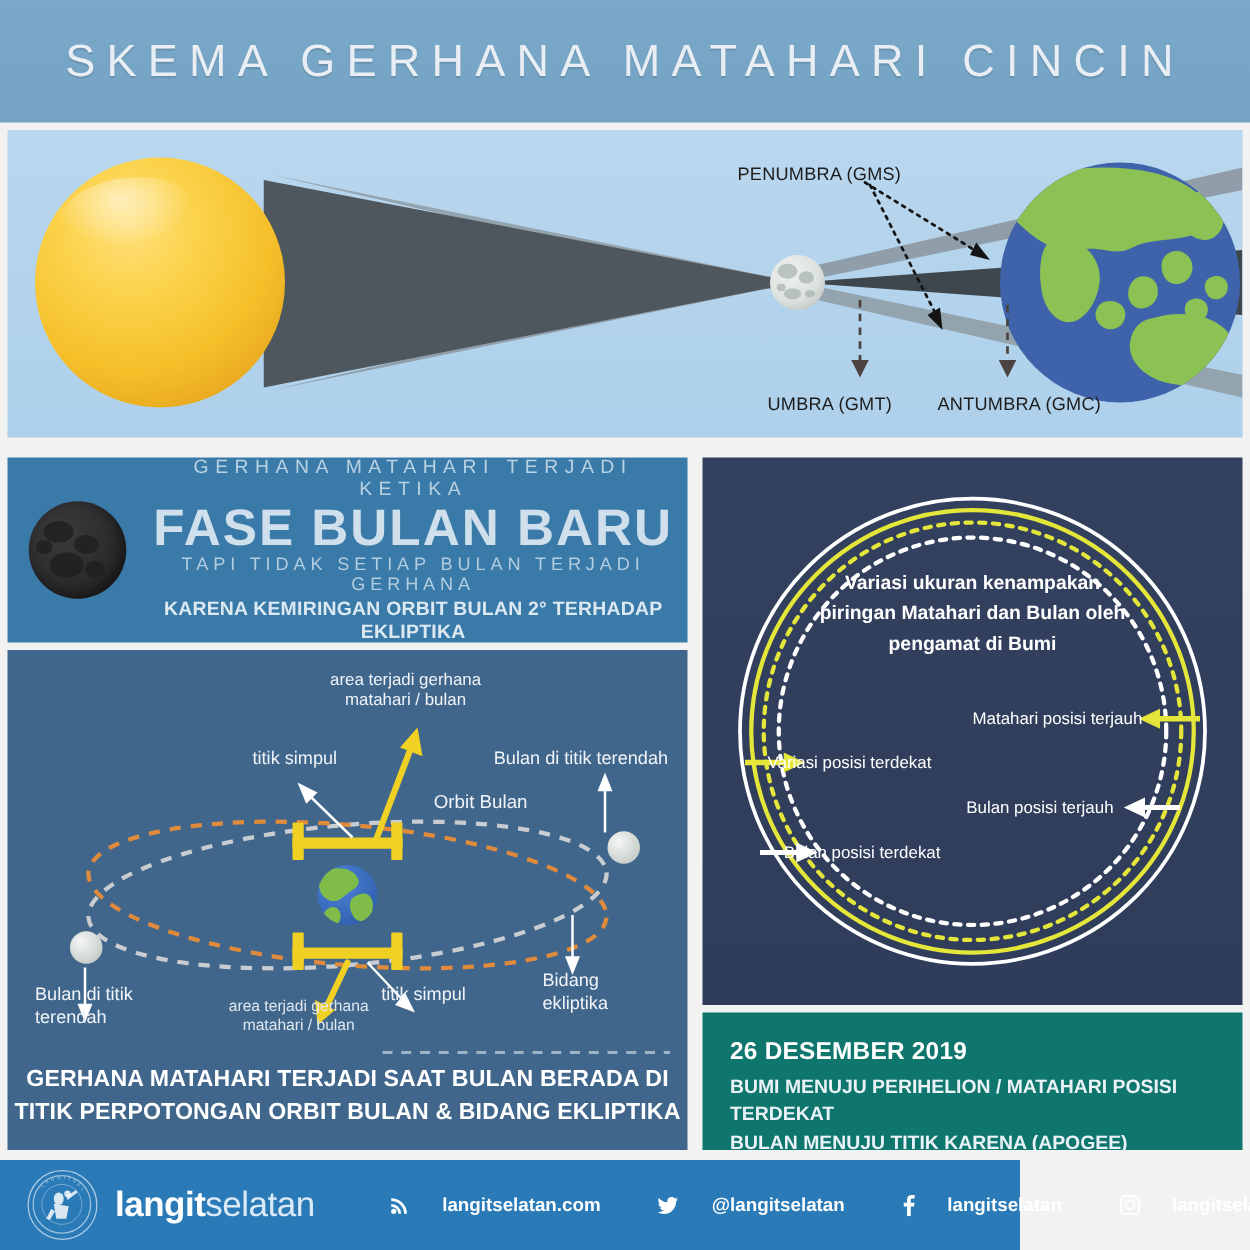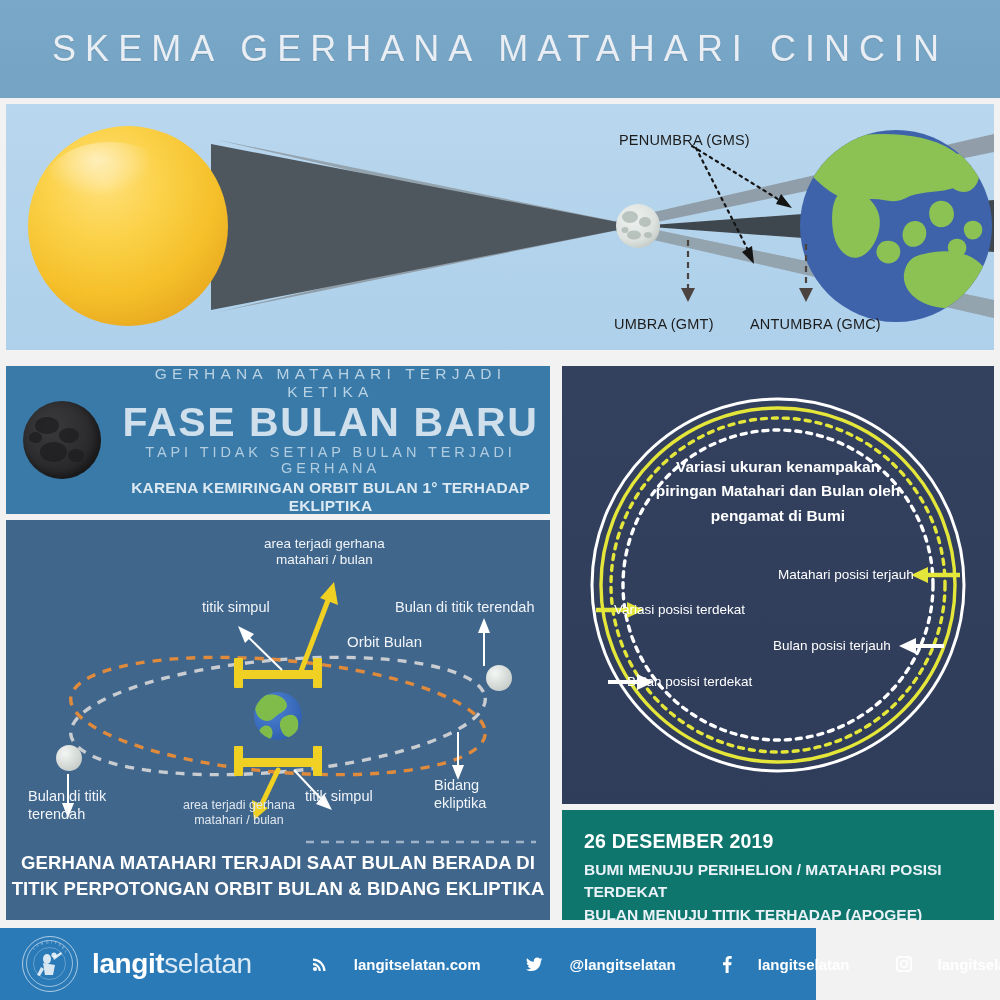--- a/index.html
+++ b/index.html
@@ -29,21 +29,21 @@
   .scene{
     position:absolute; left:6px; top:104px; width:988px; height:246px;
     background:linear-gradient(180deg,#b9d7ee 0%, #aed0ea 100%);
     overflow:hidden;
   }
   .scene svg{ display:block; }
   .scene-label{
     position:absolute; color:#1c1c1c; font-size:14.5px; font-weight:400;
     white-space:nowrap; letter-spacing:.2px;
   }
-  .lbl-penumbra{ left:613px; top:28px; }
+  .lbl-penumbra{ left:584px; top:28px; }
   .lbl-umbra{ left:608px; top:212px; }
   .lbl-antumbra{ left:744px; top:212px; }
 
   
   .fase{
     position:absolute; left:6px; top:366px; width:544px; height:148px;
     background:#3a7aa8;
     display:flex; align-items:center;
   }
   .fase-moon{
@@ -241,21 +241,21 @@
       <i style="left:16%;top:20%;width:30%;height:22%;"></i>
       <i style="left:46%;top:34%;width:26%;height:20%;"></i>
       <i style="left:22%;top:52%;width:34%;height:26%;"></i>
       <i style="left:58%;top:62%;width:20%;height:16%;"></i>
       <i style="left:8%;top:40%;width:16%;height:14%;"></i>
     </div>
     <div class="fase-text">
       <div class="fase-l1">GERHANA MATAHARI TERJADI KETIKA</div>
       <div class="fase-l2">FASE BULAN BARU</div>
       <div class="fase-l3">TAPI TIDAK SETIAP BULAN TERJADI GERHANA</div>
-      <div class="fase-l4">KARENA KEMIRINGAN ORBIT BULAN 1° TERHADAP EKLIPTIKA</div>
+      <div class="fase-l4">KARENA KEMIRINGAN ORBIT BULAN 2° TERHADAP EKLIPTIKA</div>
     </div>
   </div>
 
   <div class="orbit">
     <svg width="544" height="400" viewBox="0 0 544 400">
       <defs>
         <radialGradient id="miniEarth" cx="35%" cy="30%" r="75%">
           <stop offset="0%" stop-color="#4f84d8"></stop>
           <stop offset="100%" stop-color="#2f5fae"></stop>
         </radialGradient>
@@ -391,21 +391,21 @@
 pengamat di Bumi</div>
     <div class="var-label vl-mt-jauh">Matahari posisi terjauh</div>
     <div class="var-label vl-mt-dekat">Variasi posisi terdekat</div>
     <div class="var-label vl-bl-jauh">Bulan posisi terjauh</div>
     <div class="var-label vl-bl-dekat">Bulan posisi terdekat</div>
   </div>
 
   <div class="datebox">
     <div class="date-main">26 DESEMBER 2019</div>
     <div class="date-sub">BUMI MENUJU PERIHELION / MATAHARI POSISI TERDEKAT</div>
-    <div class="date-sub" style="margin-top:0;">BULAN MENUJU TITIK TERHADAP (APOGEE)</div>
+    <div class="date-sub" style="margin-top:0;">BULAN MENUJU TITIK KARENA (APOGEE)</div>
   </div>
 
   <div class="footer">
     <div class="seal">
       <svg width="53" height="53" viewBox="0 0 53 53">
         <circle cx="26.5" cy="26.5" r="23" fill="none" stroke="#ffffff" stroke-opacity=".55" stroke-width="1"></circle>
         <circle cx="26.5" cy="26.5" r="16" fill="none" stroke="#ffffff" stroke-opacity=".35" stroke-width=".8"></circle>
         <g fill="#ffffff" fill-opacity=".82">
           <ellipse cx="24" cy="22" rx="4" ry="5"></ellipse>
           <path d="M 20,26 L 32,28 L 30,38 L 22,38 Z"></path>

